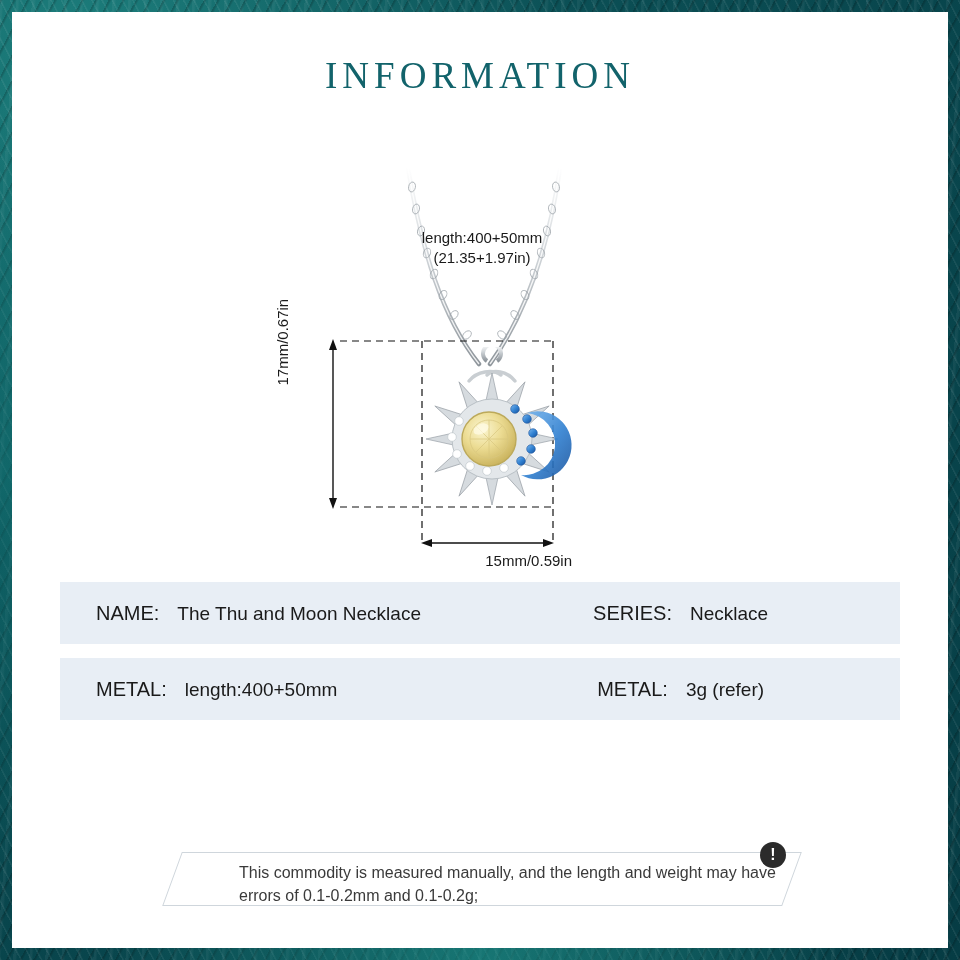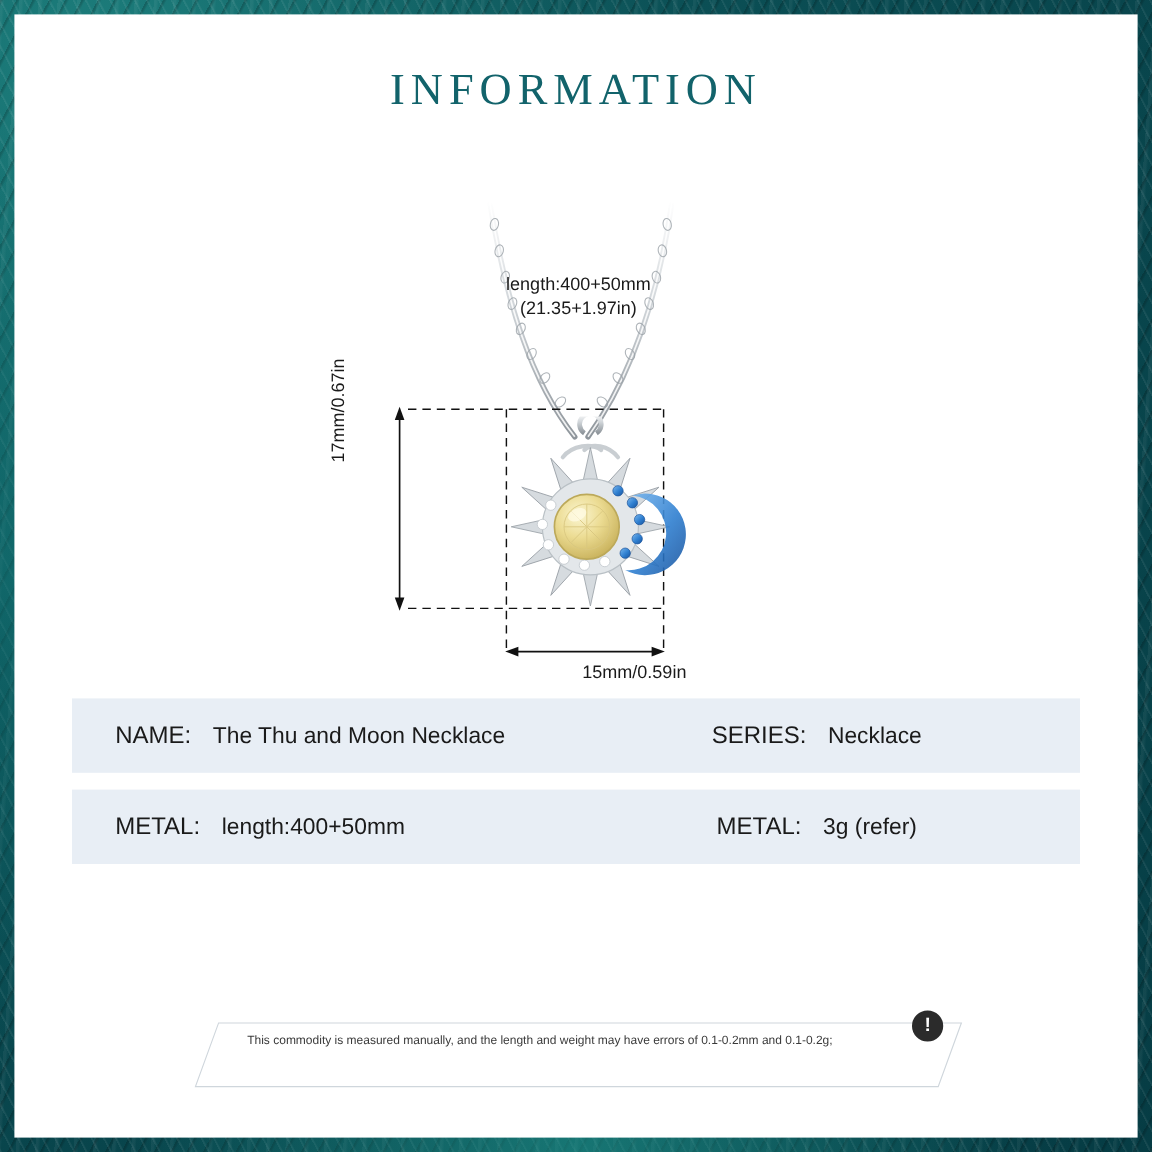--- a/index.html
+++ b/index.html
@@ -145,24 +145,24 @@
   }
   #footer-banner {
     position: absolute;
     inset: 0;
     border: 1px solid #cfd6dc;
     transform: skewX(-20deg);
     box-sizing: border-box;
   }
   #footer-text {
     position: absolute;
-    left: 34px;
+    left: 67px;
     top: 9px;
     width: 550px;
-    font-size: 10px;
+    font-size: 16px;
     line-height: 1.45;
     color: #3a3a3a;
   }
   #footer-badge {
     position: absolute;
     left: 588px;
     top: -10px;
     width: 26px;
     height: 26px;
     border-radius: 50%;

